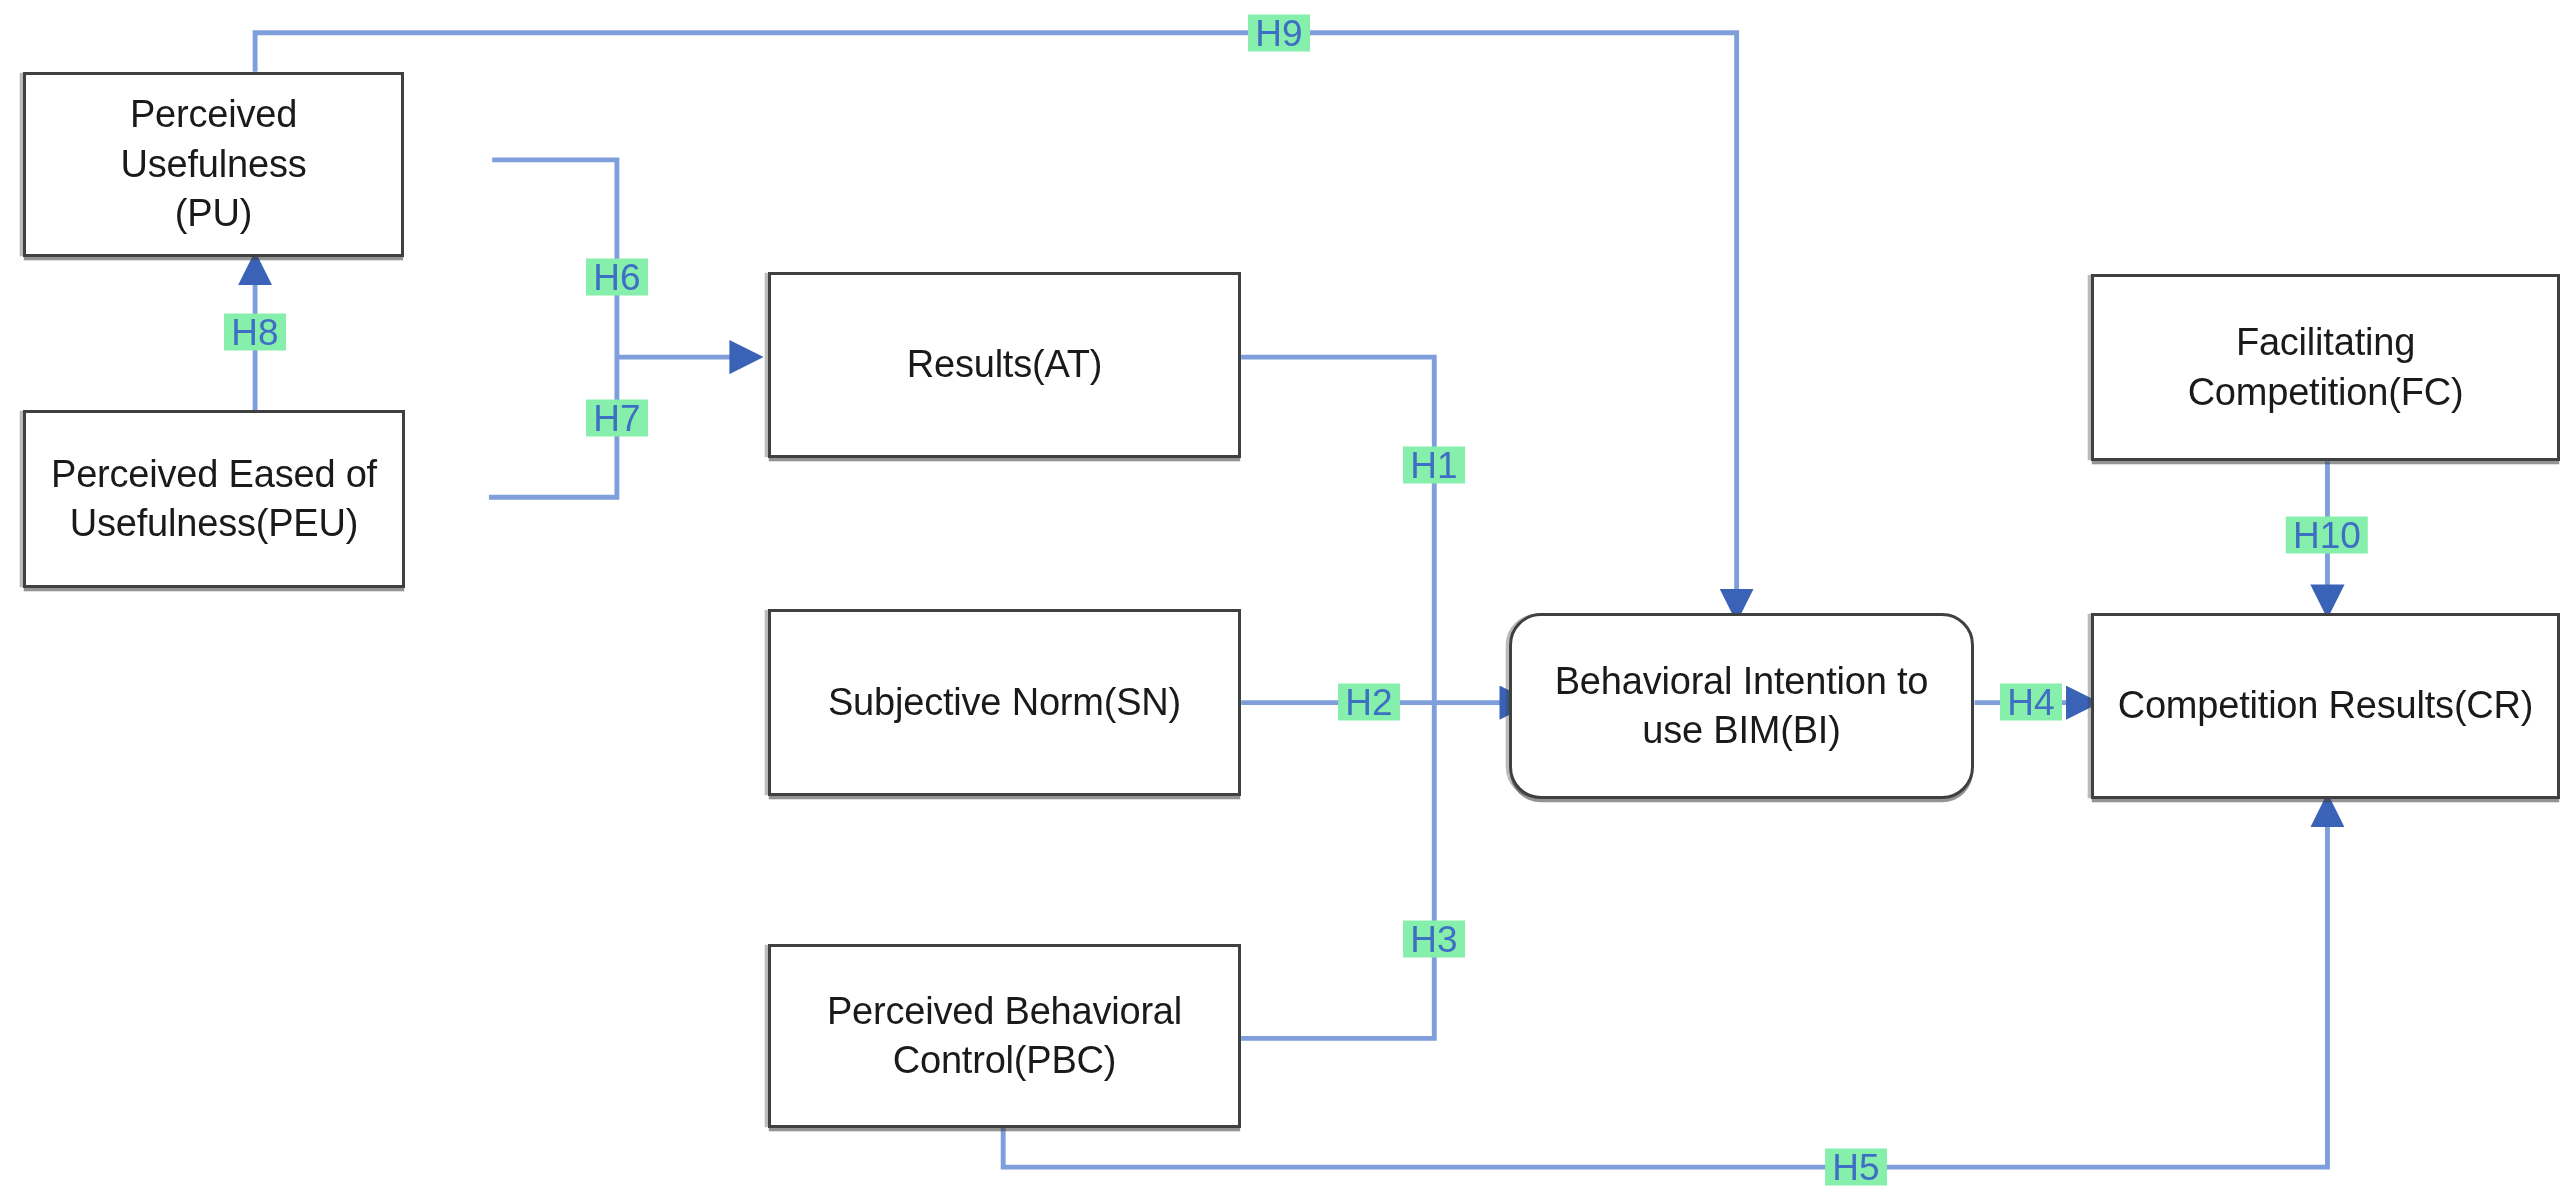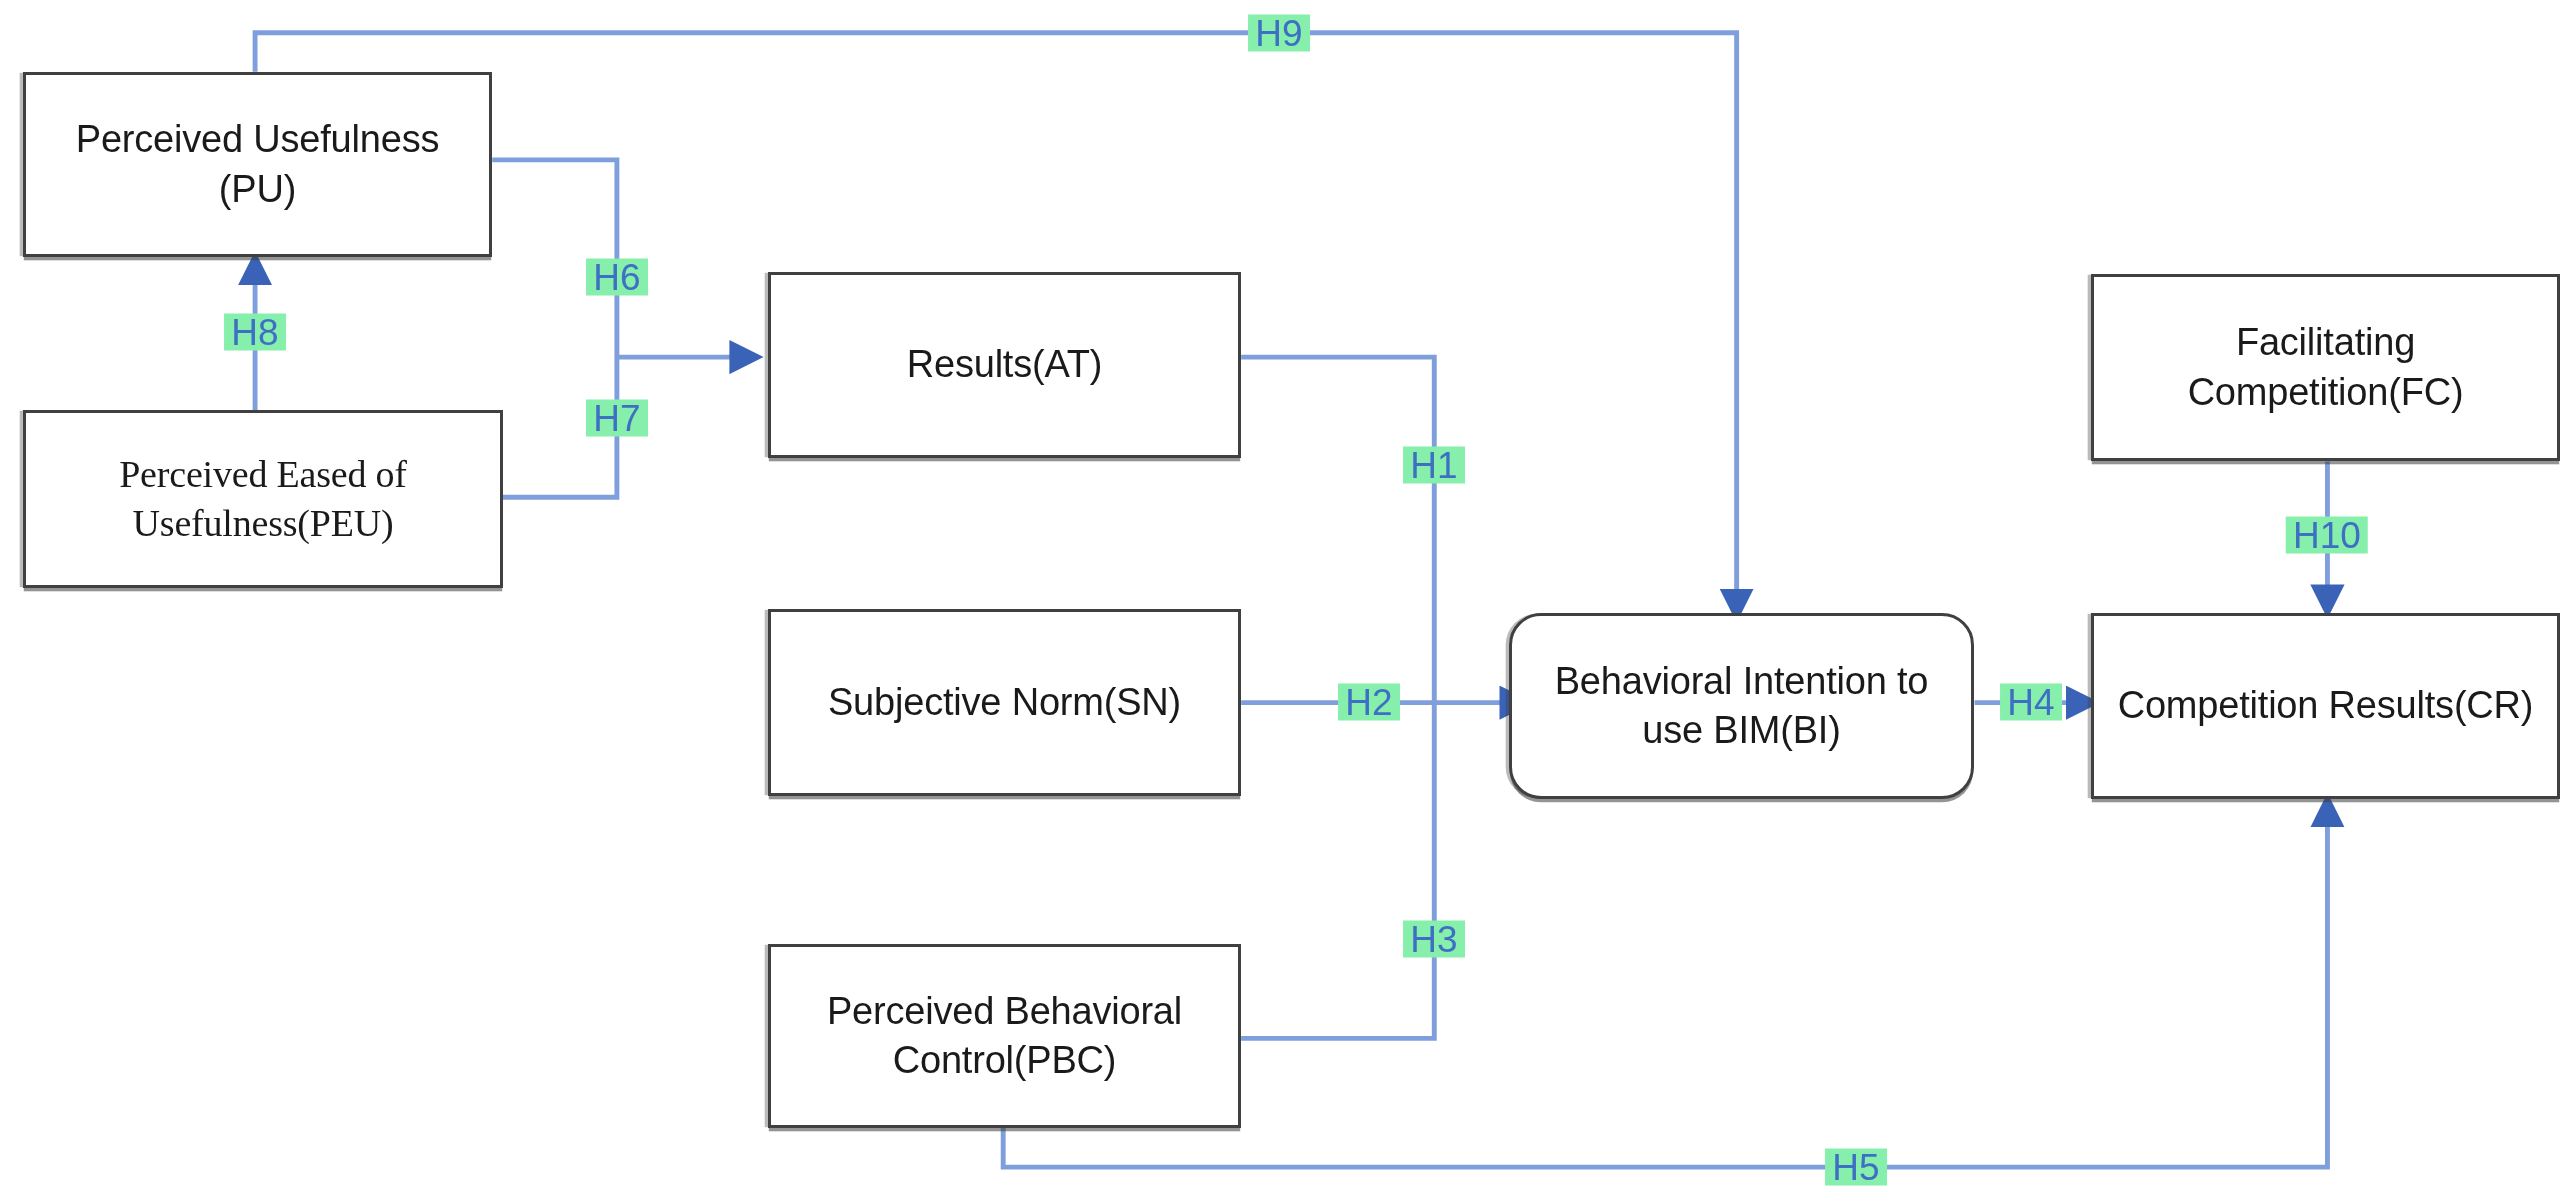--- a/index.html
+++ b/index.html
@@ -91,26 +91,26 @@
       <path d="M 1523 862 L 1875 862" marker-end="url(#arw)"></path>
 
       <path d="M 2423 862 L 2570 862" marker-end="url(#arw)"></path>
 
       <path d="M 2856 566 L 2856 752" marker-end="url(#arw)"></path>
 
       <path d="M 1231 1384 L 1231 1432 L 2856 1432 L 2856 980" marker-end="url(#arw)"></path>
     </g>
   </svg>
 
-  <div class="node" style="left:23px; top:72px; width:469px; height:185px;">
+  <div class="node" style="left:23px; top:72px; width:381px; height:185px;">
     <span class="label">Perceived Usefulness
 (PU)</span>
   </div>
 
-  <div class="node" style="left:23px; top:410px; width:480px; height:178px;font-family:Liberation Serif, serif;">
+  <div class="node" style="left:23px; top:410px; width:382px; height:178px;">
     <span class="label">Perceived Eased of
 Usefulness(PEU)</span>
   </div>
 
   <div class="node" style="left:768px; top:272px; width:473px; height:186px;">
     <span class="label">Results(AT)</span>
   </div>
 
   <div class="node" style="left:768px; top:944px; width:473px; height:184px;">
     <span class="label">Perceived Behavioral

